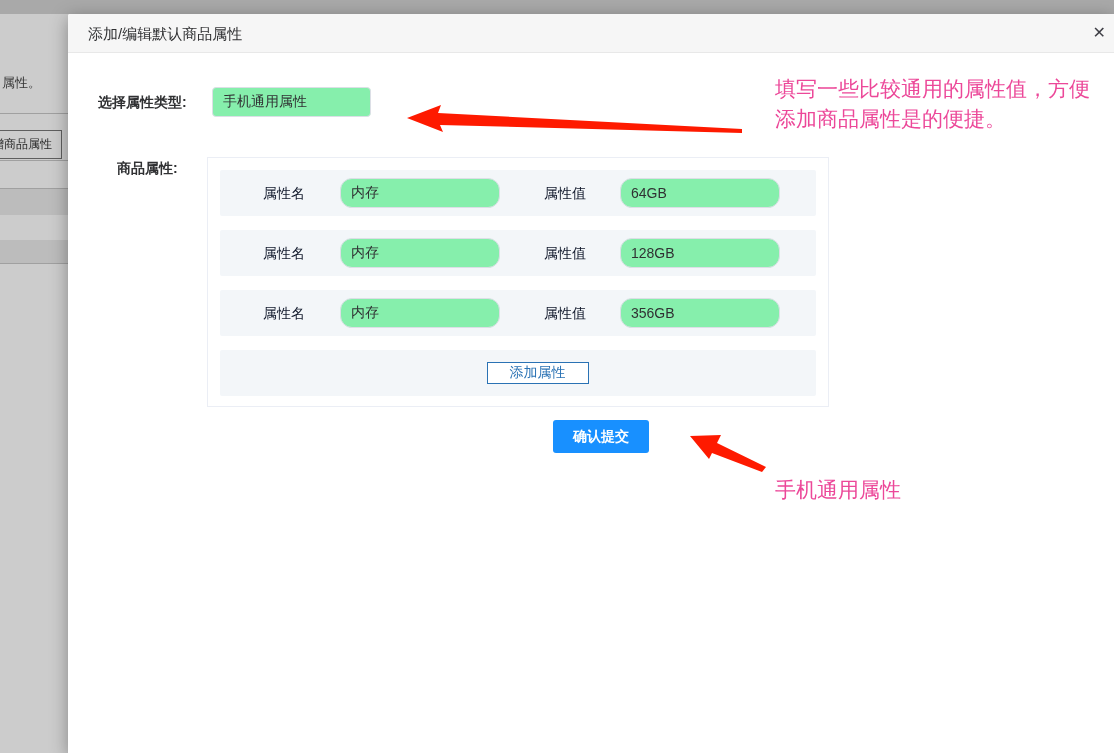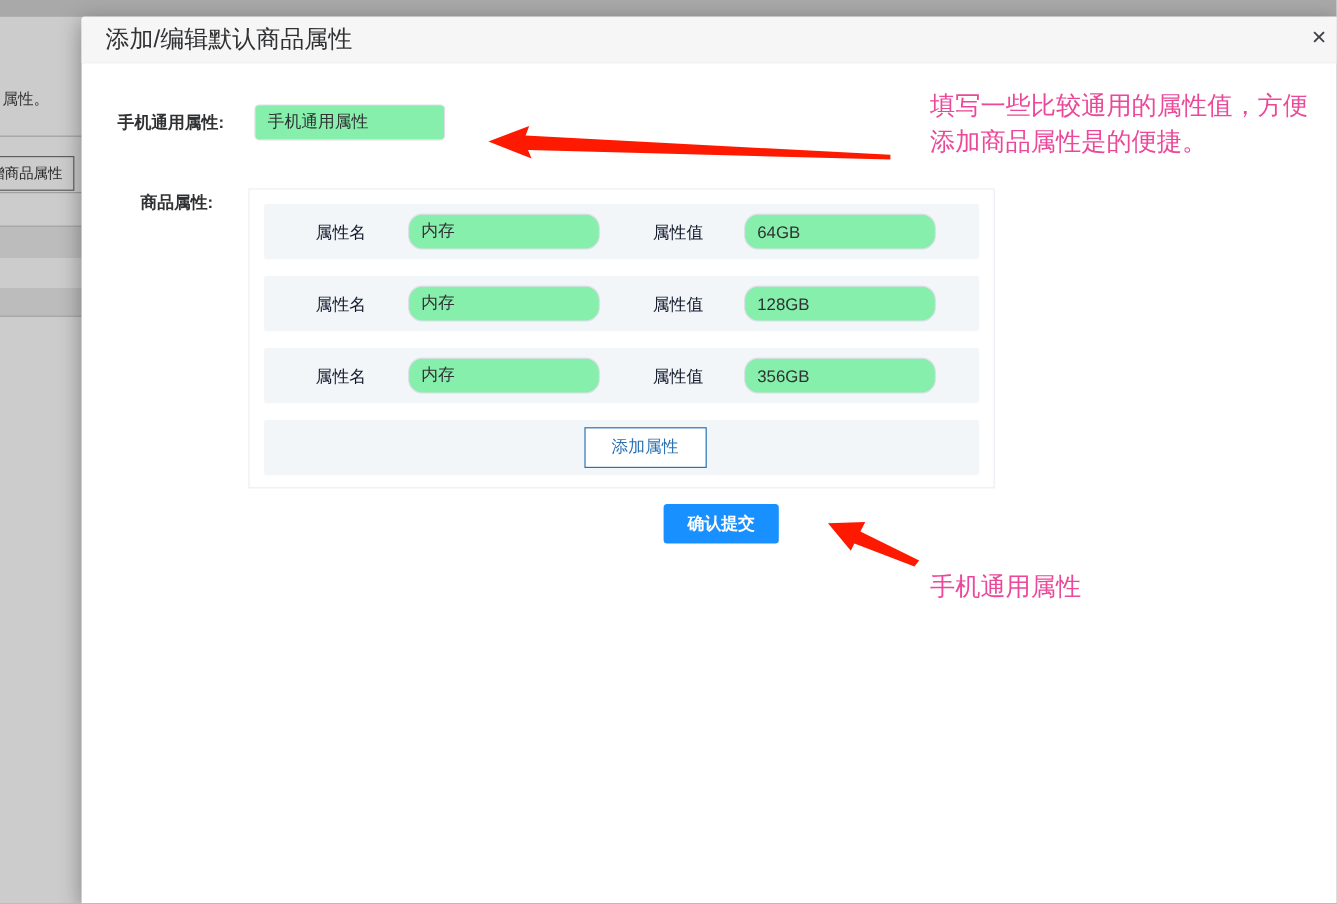--- a/index.html
+++ b/index.html
@@ -16,40 +16,40 @@
           border:1px solid #777;box-sizing:border-box;display:flex;align-items:center;
           font-size:12px;color:#333;white-space:nowrap;overflow:hidden;padding-left:3px;}
 
   .dim{position:absolute;inset:0;background:rgba(0,0,0,0.2);z-index:2;}
 
   
   .modal{position:absolute;left:68px;top:14px;width:1046px;height:739px;background:#fff;
          z-index:3;border-radius:2px 0 0 0;box-shadow:0 4px 18px rgba(0,0,0,.35);}
   .modal-header{position:absolute;left:0;top:0;width:100%;height:39px;background:#f6f6f6;
          border-bottom:1px solid #e8e8e8;box-sizing:border-box;border-radius:2px 0 0 0;}
-  .modal-title{position:absolute;left:20px;top:0;line-height:39px;font-size:20px;color:#303133;}
+  .modal-title{position:absolute;left:20px;top:0;line-height:39px;font-size:15px;color:#303133;}
   .modal-close{position:absolute;right:6px;top:10px;font-size:16px;color:#3f3f46;cursor:pointer;
          line-height:18px;padding:0 2px;}
 
   .frm-label{position:absolute;font-size:14px;font-weight:bold;color:#303133;white-space:nowrap;}
   .txt-input{position:absolute;box-sizing:border-box;height:30px;border:1px solid #dcdfe6;
          border-radius:4px;background:#86efac;font-size:14px;color:#303133;padding:0 10px;
          font-family:"Liberation Sans","DejaVu Sans",sans-serif;outline:none;}
   .type-input{left:144px;top:73px;width:159px;}
 
   .attr-box{position:absolute;left:139px;top:143px;width:622px;height:250px;
          border:1px solid #ebeef5;box-sizing:border-box;background:#fff;}
   .attr-strip{position:absolute;left:12px;width:596px;height:46px;background:#f3f6f9;border-radius:2px;}
   .strip-1{top:12px;} .strip-2{top:72px;} .strip-3{top:132px;} .strip-4{top:192px;display:flex;align-items:center;justify-content:center;}
   .strip-label{position:absolute;font-size:14px;color:#0f172a;top:0;line-height:46px;white-space:nowrap;}
   .lbl-name{left:43px;} .lbl-value{left:324px;}
   .strip-input{top:8px;width:160px;border-radius:12px;}
   .inp-name{left:120px;} .inp-value{left:400px;}
 
-  .add-btn{width:102px;height:34px;box-sizing:border-box;background:#fff;border:1px solid #2a72b4;
+  .add-btn{width:102px;height:22px;box-sizing:border-box;background:#fff;border:1px solid #2a72b4;
          border-radius:0;color:#2a72b4;font-size:14px;cursor:pointer;
          font-family:"Liberation Sans","DejaVu Sans",sans-serif;margin-left:39px;}
   .submit-btn{position:absolute;left:485px;top:406px;width:96px;height:33px;background:#1890ff;
          border:none;border-radius:3px;color:#fff;font-size:14px;font-weight:bold;cursor:pointer;
          font-family:"Liberation Sans","DejaVu Sans",sans-serif;}
 
   
   .annot-layer{position:absolute;inset:0;z-index:4;pointer-events:none;}
   .annot-svg{position:absolute;left:0;top:0;}
   .red-arrow{fill:#fe1a00;}
@@ -77,21 +77,21 @@
   </div>
 
   <div class="dim"></div>
 
   <div class="modal">
     <div class="modal-header">
       <span class="modal-title">添加/编辑默认商品属性</span>
       <span class="modal-close">✕</span>
     </div>
 
-    <div class="frm-label" style="left:30px;top:80px;">手机通用属性:</div>
+    <div class="frm-label" style="left:30px;top:80px;">选择属性类型:</div>
     <input class="txt-input type-input" value="手机通用属性" style="">
 
     <div class="frm-label" style="left:49px;top:146px;">商品属性:</div>
 
     <div class="attr-box">
 
       <div class="attr-strip strip-1">
         <span class="strip-label lbl-name">属性名</span>
         <input class="txt-input strip-input inp-name" value="内存" style="">
         <span class="strip-label lbl-value">属性值</span>

